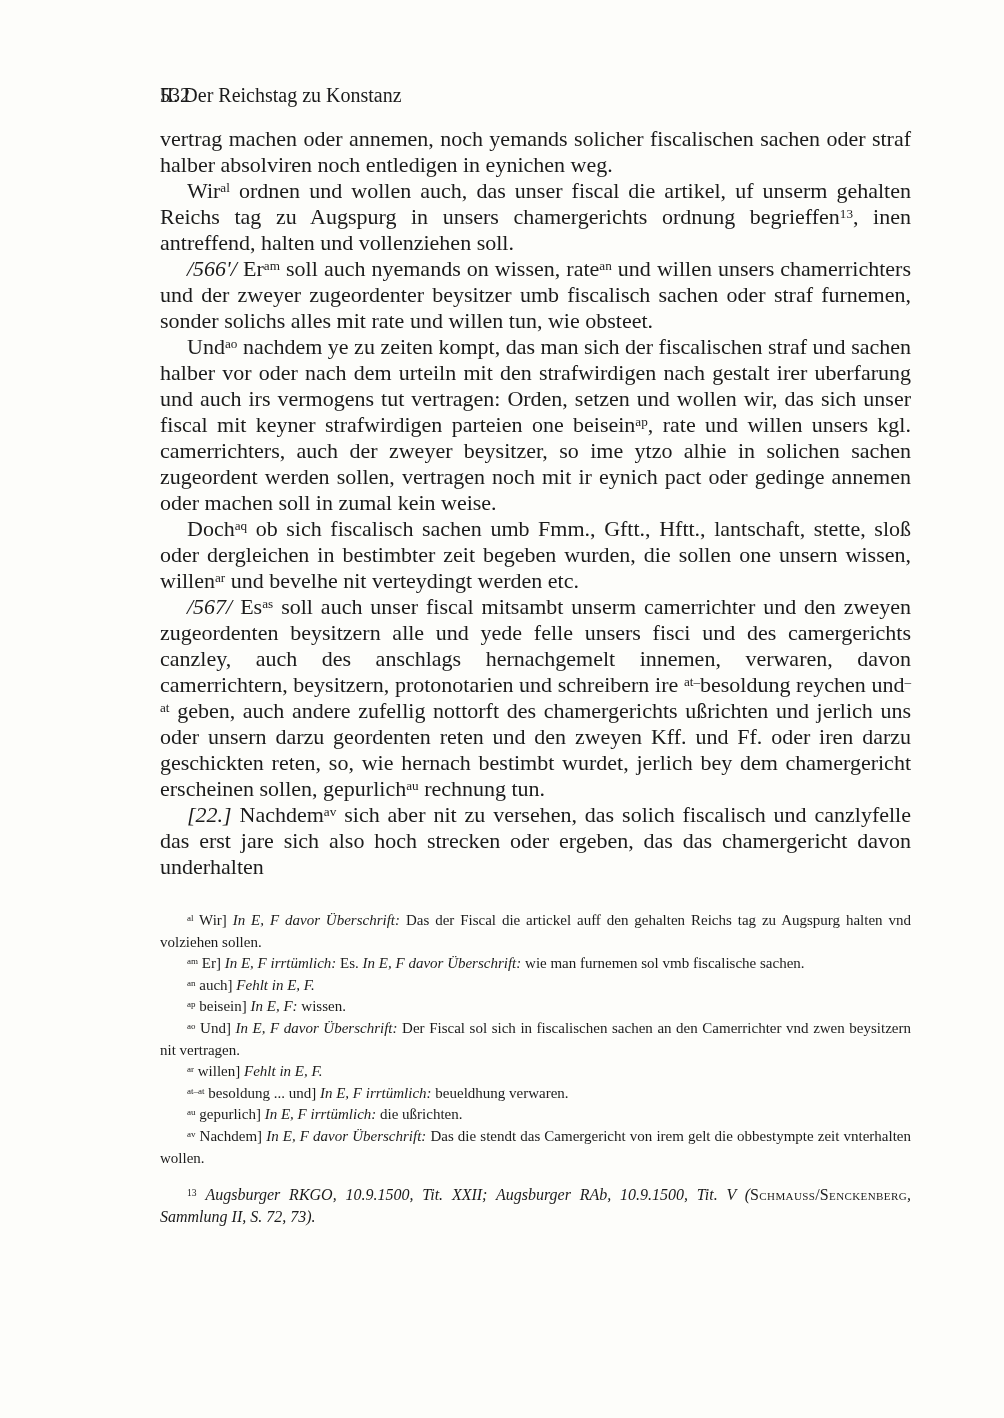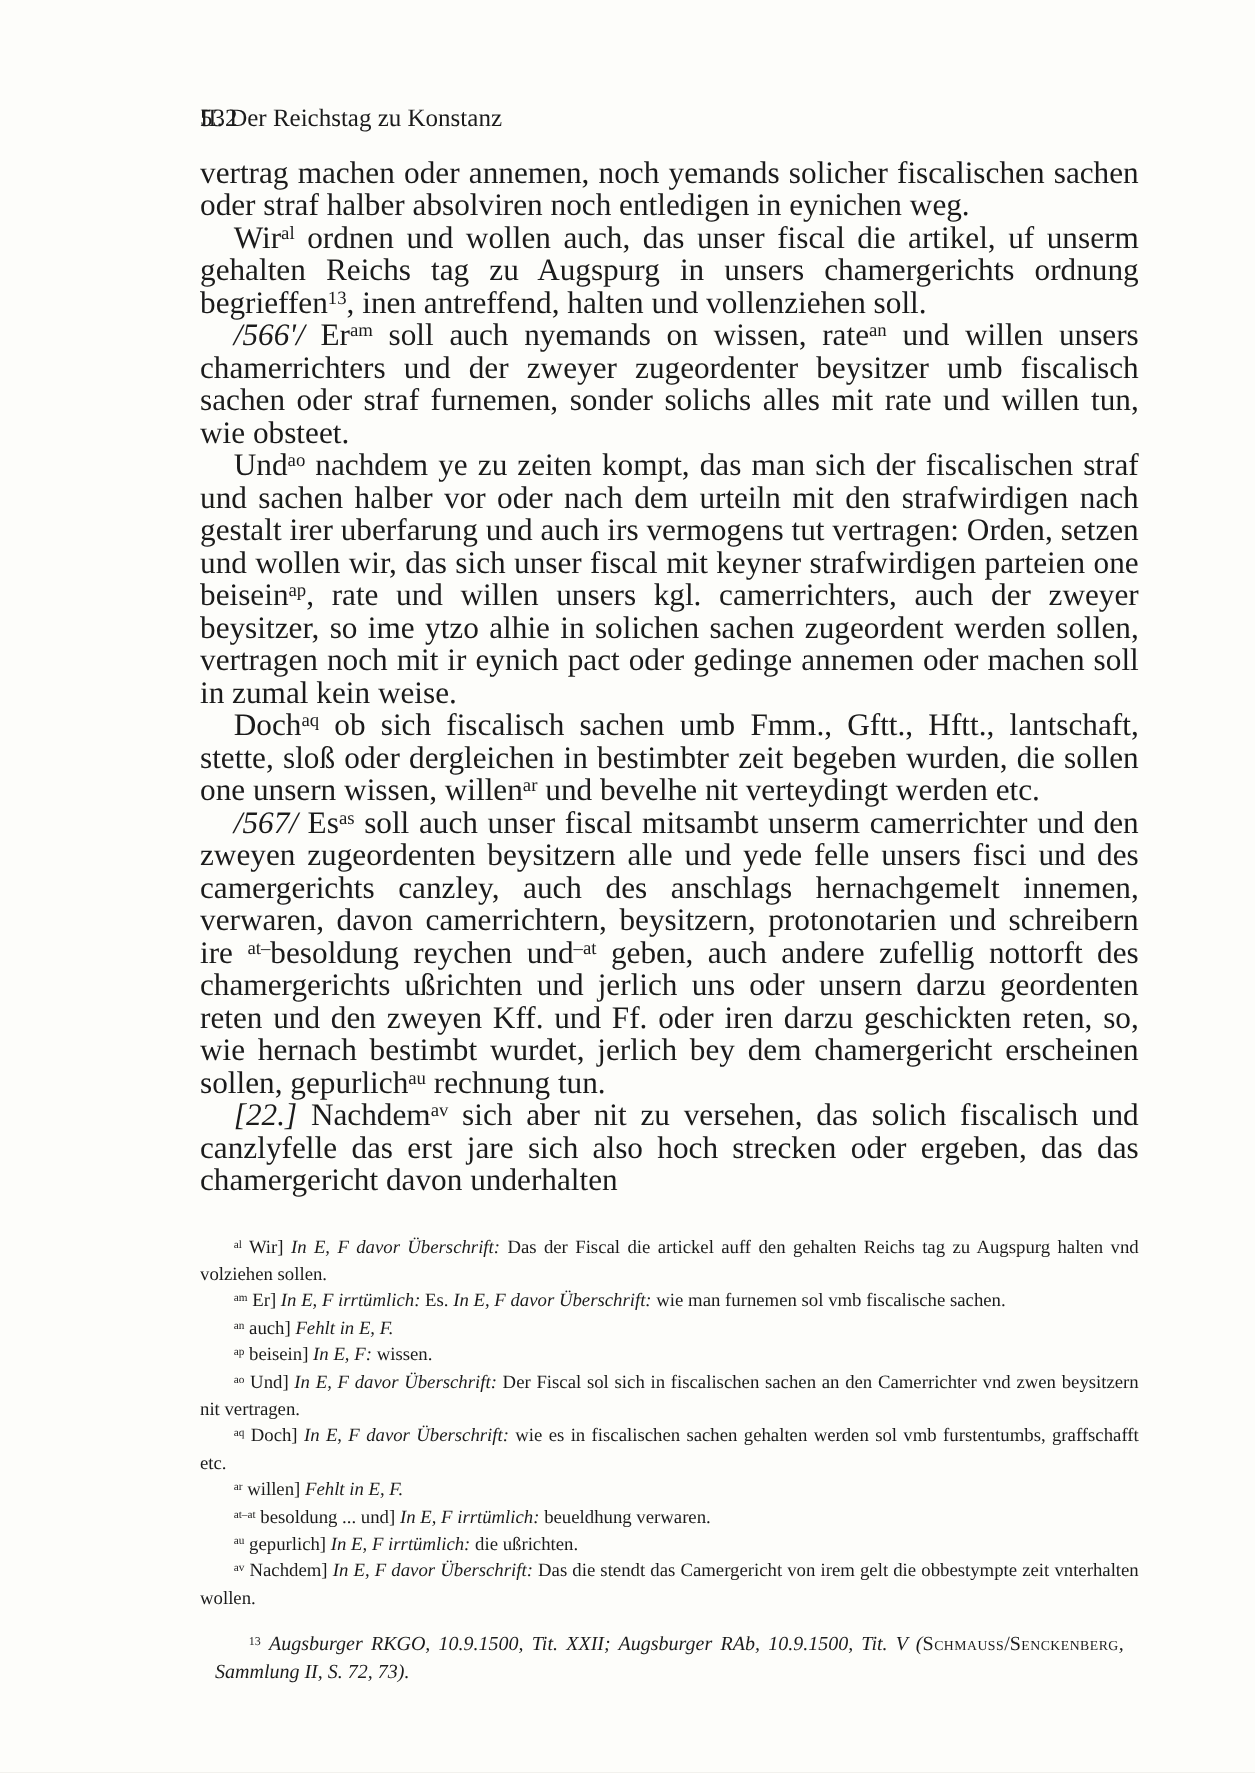--- a/index.html
+++ b/index.html
@@ -13,28 +13,28 @@
     color: #1b1b1b;
     font-family: "Liberation Serif", "DejaVu Serif", serif;
     overflow: hidden;
   }
   .content { position: absolute; left: 160px; top: 82px; width: 751px; }
 
   .page-header { position: relative; height: 26px; font-size: 20px; line-height: 26px; }
   .page-number { position: absolute; left: 0; top: 0; }
   .running-title { display: block; text-align: left; }
 
-  .body-text { margin-top: 18px; font-size: 25px; line-height: 26px; }
+  .body-text { margin-top: 18px; font-size: 22px; line-height: 26px; }
   .body-text p { margin: 0; text-align: justify; }
 
   .apparatus { margin-top: 30px; font-size: 15px; line-height: 21.6px; }
   .apparatus p { margin: 0; text-align: justify; text-indent: 24px; }
 
   .footnotes { margin-top: 15px; font-size: 16px; line-height: 21.6px; }
-  .footnotes p { margin: 12px; text-align: justify; text-indent: 24px; }
+  .footnotes p { margin: 0; text-align: justify; text-indent: 24px; }
 
   .para.indent { text-indent: 27px; }
 
   sup {
     font-size: 60%;
     line-height: 0;
     vertical-align: baseline;
     position: relative;
     top: -0.45em;
   }
@@ -61,21 +61,20 @@
         <p class="para indent"><span class="it">/567/</span><span> Es</span><sup>as</sup><span> soll auch unser fiscal mitsambt unserm camerrichter und den zweyen zugeordenten beysitzern alle und yede felle unsers fisci und des camergerichts canzley, auch des anschlags hernachgemelt innemen, verwaren, davon camerrichtern, beysitzern, protonotarien und schreibern ire </span><sup>at–</sup><span>besoldung reychen und</span><sup>–at</sup><span> geben, auch andere zufellig nottorft des chamergerichts ußrichten und jerlich uns oder unsern darzu geordenten reten und den zweyen Kff. und Ff. oder iren darzu geschickten reten, so, wie hernach bestimbt wurdet, jerlich bey dem chamergericht erscheinen sollen, gepurlich</span><sup>au</sup><span> rechnung tun.</span></p>
         <p class="para indent"><span class="it">[22.]</span><span> Nachdem</span><sup>av</sup><span> sich aber nit zu versehen, das solich fiscalisch und canzlyfelle das erst jare sich also hoch strecken oder ergeben, das das chamergericht davon underhalten</span></p>
       </section>
 
     <section class="apparatus">
         <p class="para indent"><sup>al</sup><span> Wir] </span><span class="it">In E, F davor Überschrift:</span><span> Das der Fiscal die artickel auff den gehalten Reichs tag zu Augspurg halten vnd volziehen sollen.</span></p>
         <p class="para indent"><sup>am</sup><span> Er] </span><span class="it">In E, F irrtümlich:</span><span> Es. </span><span class="it">In E, F davor Überschrift:</span><span> wie man furnemen sol vmb fiscalische sachen.</span></p>
         <p class="para indent"><sup>an</sup><span> auch] </span><span class="it">Fehlt in E, F.</span></p>
         <p class="para indent"><sup>ap</sup><span> beisein] </span><span class="it">In E, F:</span><span> wissen.</span></p>
         <p class="para indent"><sup>ao</sup><span> Und] </span><span class="it">In E, F davor Überschrift:</span><span> Der Fiscal sol sich in fiscalischen sachen an den Camerrichter vnd zwen beysitzern nit vertragen.</span></p>
-        <p class="para indent"><sup>aq</sup><span> Doch] </span><span class="it">In E, F davor Überschrift:</span><span> wie es in fiscalischen sachen gehalten werden sol vmb furstentumbs, graffschafft etc.</span></p>
         <p class="para indent"><sup>ar</sup><span> willen] </span><span class="it">Fehlt in E, F.</span></p>
         <p class="para indent"><sup>at–at</sup><span> besoldung ... und] </span><span class="it">In E, F irrtümlich:</span><span> beueldhung verwaren.</span></p>
         <p class="para indent"><sup>au</sup><span> gepurlich] </span><span class="it">In E, F irrtümlich:</span><span> die ußrichten.</span></p>
         <p class="para indent"><sup>av</sup><span> Nachdem] </span><span class="it">In E, F davor Überschrift:</span><span> Das die stendt das Camergericht von irem gelt die obbestympte zeit vnterhalten wollen.</span></p>
       </section>
 
     <section class="footnotes">
         <p class="para indent"><sup>13</sup><span> </span><span class="it">Augsburger RKGO, 10.9.1500, Tit. XXII; Augsburger RAb, 10.9.1500, Tit. V (</span><span class="sc">Schmauss</span><span>/</span><span class="sc">Senckenberg</span><span class="it">, Sammlung II, S. 72, 73).</span></p>
       </section>
 

